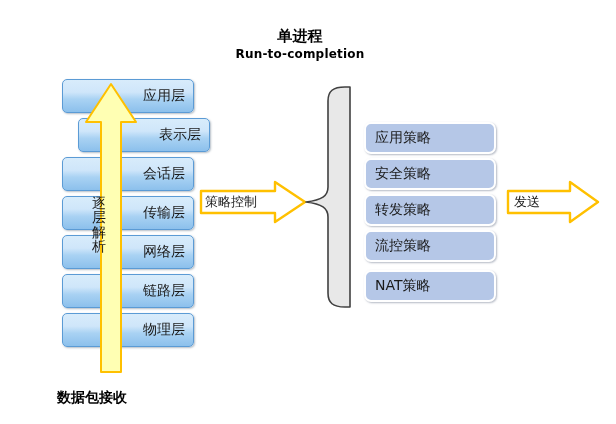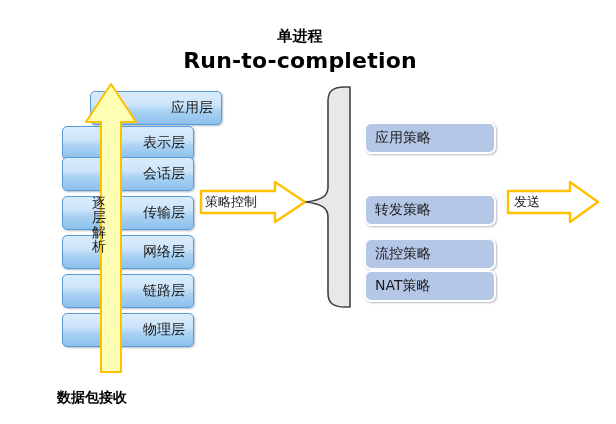--- a/index.html
+++ b/index.html
@@ -31,21 +31,21 @@
     line-height: 1.35;
     margin-top: 12px;
   }
   #title-block .tline {
     font-weight: bold;
     color: #000000;
     font-size: 15px;
     letter-spacing: 0.2px;
   }
   #title-block .tline.latin {
-    font-size: 22px;
+    font-size: 12px;
   }
 
   
   #osi-stack {
     position: absolute;
     left: 62px;
     top: 79px;
     width: 134px;
     height: 270px;
   }
@@ -183,24 +183,24 @@
 <body>
 
 <div id="canvas">
 
   <div id="title-block">
     <div class="tline">单进程</div>
     <div class="tline latin">Run-to-completion</div>
   </div>
 
   <div id="osi-stack">
-    <div class="osi-box" style="top:12px;margin-left:28px;">
+    <div class="osi-box" style="top:0px;">
       <span class="osi-label">应用层</span>
     </div>
-    <div class="osi-box" style="top:47px;">
+    <div class="osi-box" style="top:39px;margin-left:16px;">
       <span class="osi-label">表示层</span>
     </div>
     <div class="osi-box" style="top:78px;">
       <span class="osi-label">会话层</span>
     </div>
     <div class="osi-box" style="top:117px;text-decoration:underline;">
       <span class="osi-label">传输层</span>
     </div>
     <div class="osi-box" style="top:156px;">
       <span class="osi-label">网络层</span>
@@ -238,24 +238,27 @@
     <svg width="52" height="226" viewBox="0 0 52 226">
       <path d="M45,3 C33,3 28,7 28,17 L28,103 C28,112 22,116 6,118 C22,120 28,124 28,133 L28,209
                C28,219 33,223 45,223 L50,223 L50,3 Z" fill="#e8e8e8" stroke="#404040" stroke-width="1.6" stroke-linejoin="round"></path>
     </svg>
   </div>
 
   <div id="policy-list">
     <div class="policy-box" style="top:36px;">
       <span class="policy-label">应用策略</span>
     </div>
+    <div class="policy-box" style="top:72px;">
+      <span class="policy-label">安全策略</span>
+    </div>
     <div class="policy-box" style="top:108px;">
       <span class="policy-label">转发策略</span>
     </div>
-    <div class="policy-box" style="top:152px;text-align:right;">
+    <div class="policy-box" style="top:144px;text-align:right;">
       <span class="policy-label">流控策略</span>
     </div>
     <div class="policy-box" style="top:184px;">
       <span class="policy-label">NAT策略</span>
     </div>
   </div>
 
   <div id="send-arrow">
     <svg width="94" height="44" viewBox="0 0 94 44">
       <polygon points="2,11 64,11 64,2 92,22 64,42 64,33 2,33" fill="#ffffff" stroke="#ffc000" stroke-width="2.4" stroke-linejoin="round"></polygon>

